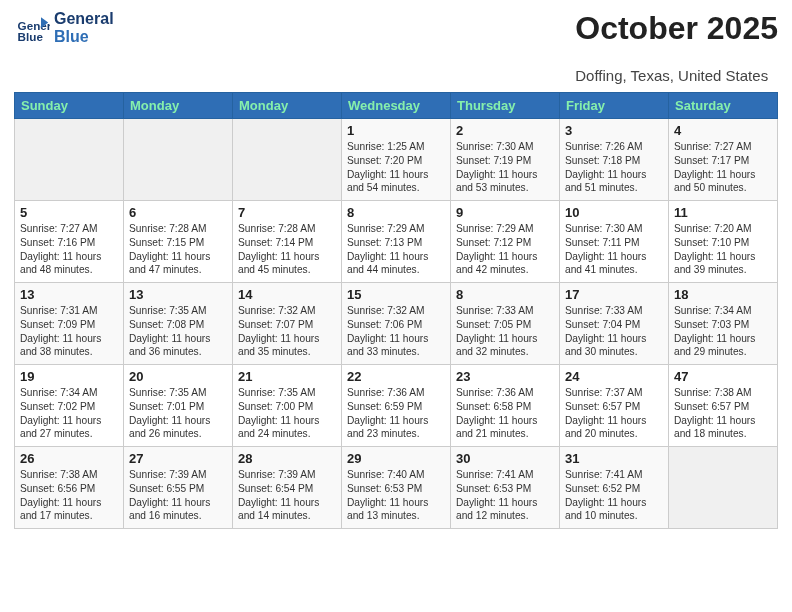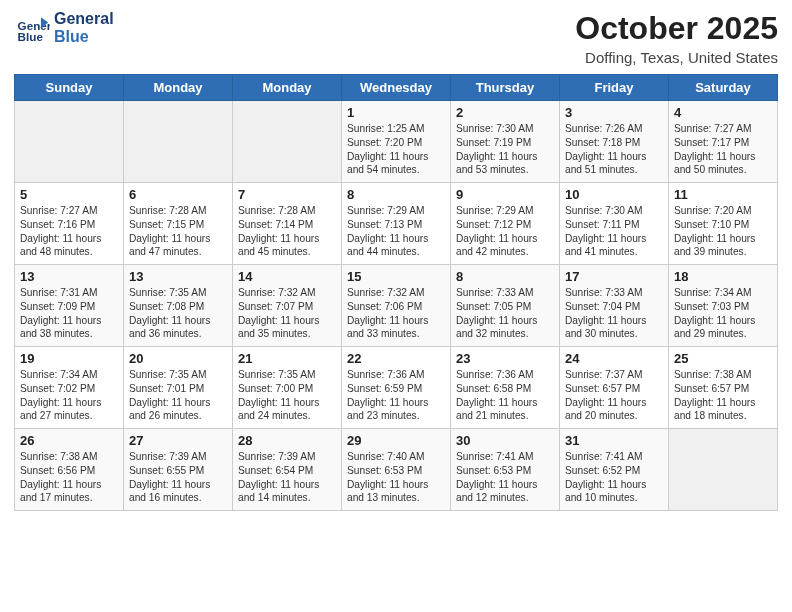--- a/index.html
+++ b/index.html
@@ -25,43 +25,42 @@
     .logo {
       display: flex;
       align-items: center;
       gap: 4px;
     }
     .logo-icon {
       width: 36px;
       height: 36px;
     }
     .title-block {
-      text-align: right;
     }
     .cal-title {
       font-size: 32px;
       font-weight: bold;
       color: #222;
     }
     .cal-subtitle {
       font-size: 15px;
       color: #444;
-      margin-top: 2px;
+      margin-top: 20px;
     }
     .calendar {
       width: 100%;
       border-collapse: collapse;
       border: 1px solid #ccc;
     }
     .calendar th {
       background: #2f6eb5;
-      color: #ffffff;
+      color: #86efac;
       font-size: 13px;
       font-weight: bold;
-      text-align: center;
+      text-align: left;
       padding: 5px 6px;
       border: 1px solid #2562a0;
     }
     .calendar td {
       width: calc(100%/7);
       vertical-align: top;
       border: 1px solid #ccc;
       padding: 4px 5px;
       background: #fff;
       height: 82px;
@@ -272,21 +271,21 @@
 Sunset: 6:58 PM
 Daylight: 11 hours and 21 minutes.</div>
           </td>
           <td>
             <span class="day-num">24</span>
             <div class="day-info">Sunrise: 7:37 AM
 Sunset: 6:57 PM
 Daylight: 11 hours and 20 minutes.</div>
           </td>
           <td>
-            <span class="day-num">25</span>
+            <span class="day-num">47</span>
             <div class="day-info">Sunrise: 7:38 AM
 Sunset: 6:57 PM
 Daylight: 11 hours and 18 minutes.</div>
           </td>
         </tr>
         <tr>
           <td>
             <span class="day-num">26</span>
             <div class="day-info">Sunrise: 7:38 AM
 Sunset: 6:56 PM

